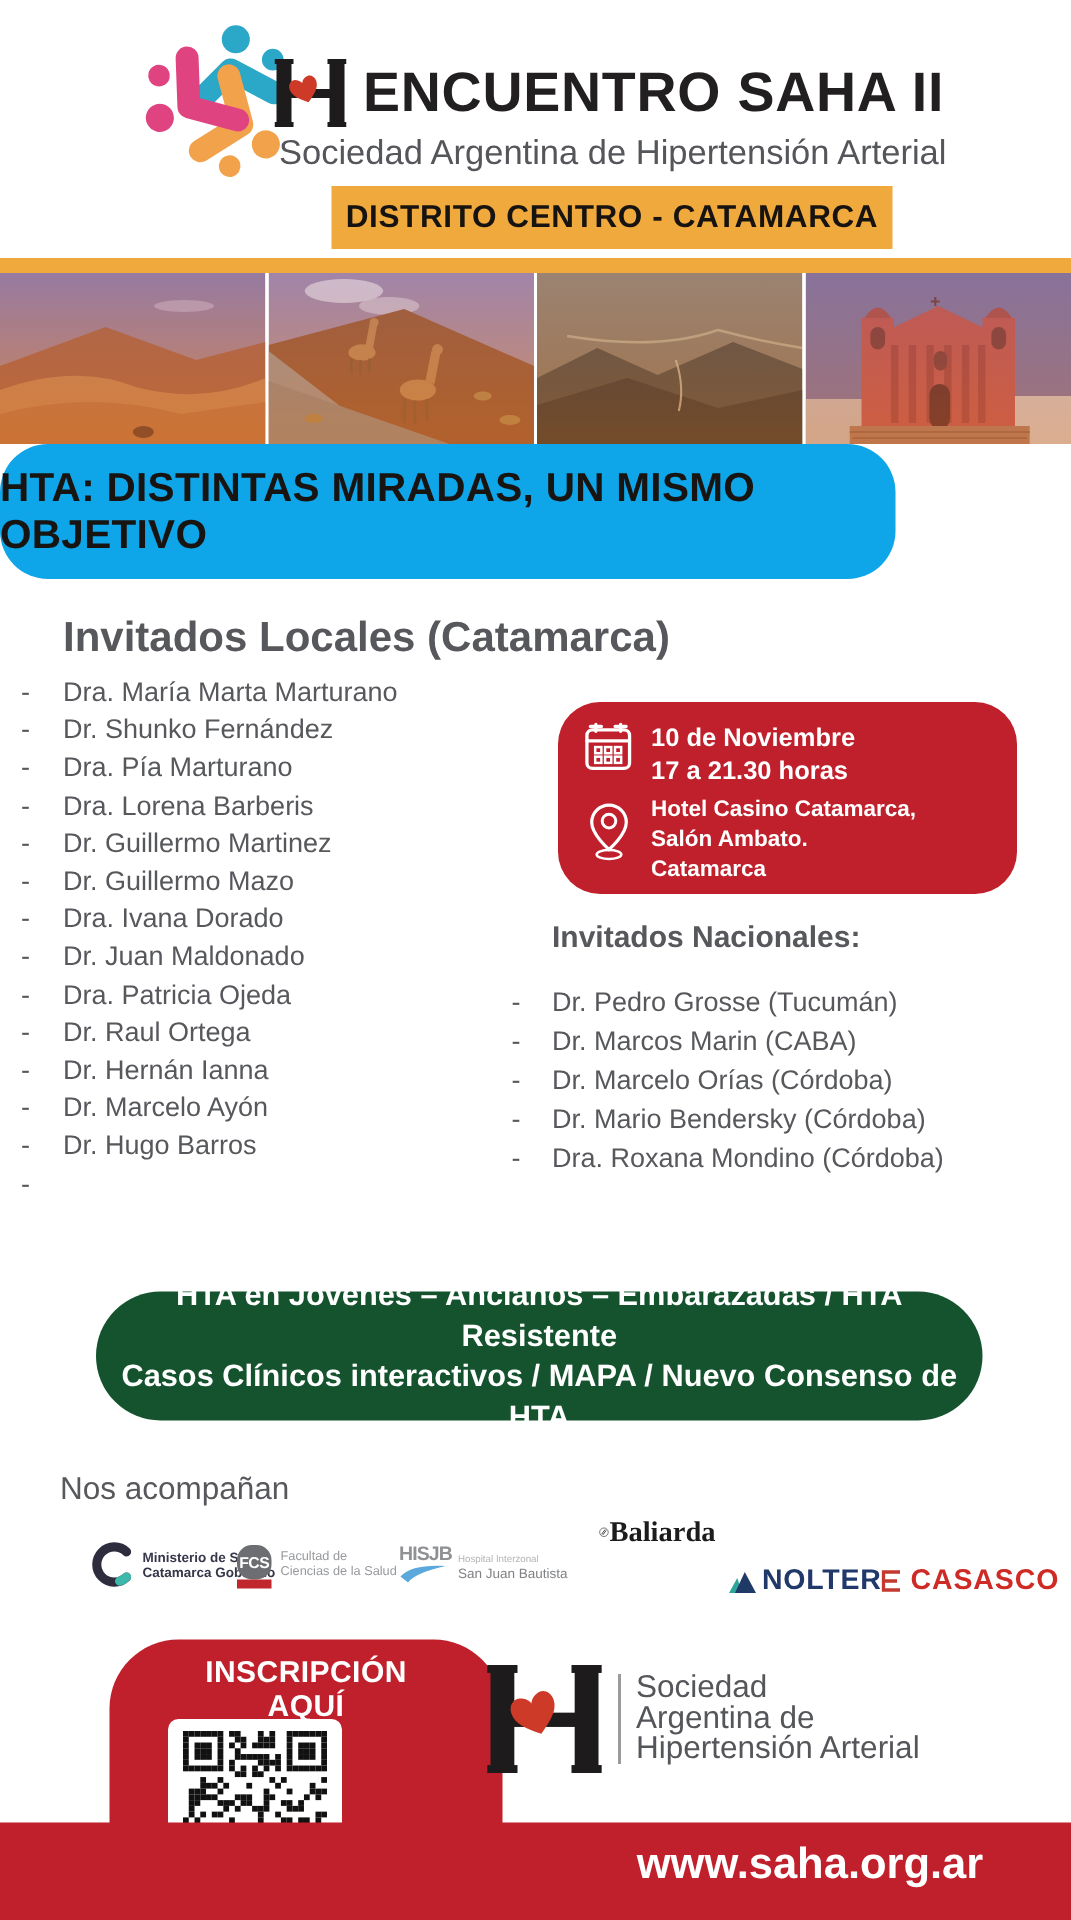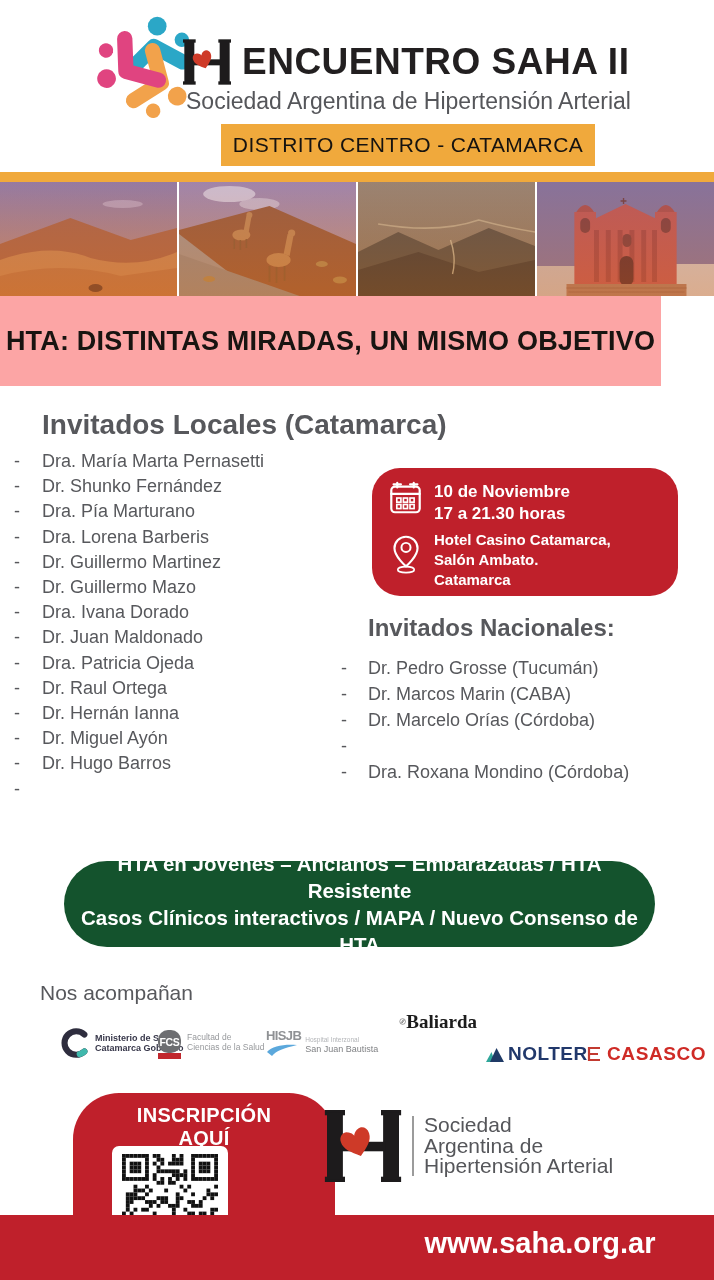--- a/index.html
+++ b/index.html
@@ -6,53 +6,53 @@
   body { background:#e9e9e9; font-family:"Liberation Sans", sans-serif; }
   .poster { position:relative; width:714px; height:1280px; margin:0 auto; background:#ffffff; overflow:hidden; }
 
   
   .people-logo { position:absolute; left:96px; top:12px; width:102px; height:110px; }
   .title-row { position:absolute; left:183px; top:34px; height:56px; display:flex; align-items:center; }
   .h-logo-sm { width:48px; height:54px; }
   .title-text { margin-left:11px; font-size:37px; font-weight:bold; color:#221f20; letter-spacing:.5px; white-space:nowrap; }
   .subtitle { position:absolute; left:186px; top:88px; font-size:23px; color:#55565a; white-space:nowrap; }
   .district-badge { position:absolute; left:221px; top:124px; width:374px; height:42px; background:#F0A93C;
-    display:flex; align-items:center; justify-content:center; font-size:21px; font-weight:normal; color:#161310; letter-spacing:.4px; }
+    display:flex; align-items:center; justify-content:center; font-size:21px; font-weight:bold; color:#161310; letter-spacing:.4px; }
 
   
   .hero-strip-top { position:absolute; left:0; top:172px; width:714px; height:10px; background:#F0A93C; }
   .hero { position:absolute; left:0; top:182px; width:714px; height:114px; display:flex; gap:2px; }
   .photo { flex:1; position:relative; overflow:hidden; }
   .photo svg { width:100%; height:100%; display:block; }
   .photo::after { content:""; position:absolute; inset:0;
     background:linear-gradient(180deg, rgba(150,105,155,.22), rgba(224,110,42,.33)); }
 
   
-  .tagline { position:absolute; left:0; top:296px; width:661px; height:90px; background:#fca5a5;
-    display:flex; align-items:center; justify-content:center; }
+  .tagline { position:absolute; left:0; top:296px; width:597px; height:90px; background:#0ea5e9;
+    display:flex; align-items:center; justify-content:center;border-radius:32px; }
   .tagline span { font-size:27px; font-weight:800; color:#181411; letter-spacing:.2px; }
 
   
   .local-heading { position:absolute; left:42px; top:409px; font-size:28px; font-weight:bold; color:#57585c; }
   .guest-list { position:absolute; }
   .local-list { left:14px; top:449px; }
   .national-list { left:341px; top:655px; }
   .list-row { display:flex; align-items:center; height:25.2px; font-size:18px; color:#57585c; }
   .national-list .list-row { height:26px; }
   .dash { width:28px; color:#57585c; }
   .national-list .dash { width:27px; }
 
   
   .event-box { position:absolute; left:372px; top:468px; width:306px; height:128px; background:#BF202B; border-radius:28px; }
   .ev-cal-icon { position:absolute; left:17px; top:13px; width:33px; height:35px; }
   .ev-date { position:absolute; left:62px; top:13px; color:#fff; font-weight:bold; font-size:17px; line-height:22px; }
   .ev-pin-icon { position:absolute; left:20px; top:62px; width:28px; height:48px; }
   .ev-venue { position:absolute; left:62px; top:62px; color:#fff; font-weight:bold; font-size:15px; line-height:20px; }
 
-  .national-heading { position:absolute; left:368px; top:614px; font-size:24px; font-weight:bold; color:#57585c;text-align:center; }
+  .national-heading { position:absolute; left:368px; top:614px; font-size:20px; font-weight:bold; color:#57585c;text-align:center; }
 
   
   .topics { position:absolute; left:64px; top:861px; width:591px; height:86px; background:#14532d; border-radius:43px;
     display:flex; flex-direction:column; align-items:flex-start; justify-content:center; }
   .topics div { color:#fff; font-weight:bold; font-size:20.5px; line-height:27px; text-align:center; }
 
   
   .sponsors-heading { position:absolute; left:40px; top:981px; font-size:21px; color:#57585c; }
   .sp { position:absolute; display:flex; align-items:center; }
   .sp-min { left:60px; top:1028px; }
@@ -232,21 +232,21 @@
   </div>
 
   <div class="tagline">
     <span>HTA: DISTINTAS MIRADAS, UN MISMO OBJETIVO</span>
   </div>
 
   <div class="local-heading">Invitados Locales (Catamarca)</div>
   <div class="guest-list local-list">
       <div class="list-row">
         <span class="dash">-</span>
-        <span>Dra. María Marta Pernasetti</span>
+        <span>Dra. María Marta Marturano</span>
       </div>
       <div class="list-row">
         <span class="dash">-</span>
         <span>Dr. Shunko Fernández</span>
       </div>
       <div class="list-row">
         <span class="dash">-</span>
         <span>Dra. Pía Marturano</span>
       </div>
       <div class="list-row">
@@ -276,21 +276,21 @@
       <div class="list-row">
         <span class="dash">-</span>
         <span>Dr. Raul Ortega</span>
       </div>
       <div class="list-row">
         <span class="dash">-</span>
         <span>Dr. Hernán Ianna</span>
       </div>
       <div class="list-row">
         <span class="dash">-</span>
-        <span>Dr. Miguel Ayón</span>
+        <span>Dr. Marcelo Ayón</span>
       </div>
       <div class="list-row">
         <span class="dash">-</span>
         <span>Dr. Hugo Barros</span>
       </div>
       <div class="list-row">
         <span class="dash">-</span>
       </div>
     </div>
 
@@ -337,20 +337,21 @@
       <div class="list-row">
         <span class="dash">-</span>
         <span>Dr. Marcos Marin (CABA)</span>
       </div>
       <div class="list-row">
         <span class="dash">-</span>
         <span>Dr. Marcelo Orías (Córdoba)</span>
       </div>
       <div class="list-row">
         <span class="dash">-</span>
+        <span>Dr. Mario Bendersky (Córdoba)</span>
       </div>
       <div class="list-row">
         <span class="dash">-</span>
         <span>Dra. Roxana Mondino (Córdoba)</span>
       </div>
     </div>
 
   <div class="topics">
     <div>HTA en Jóvenes – Ancianos – Embarazadas / HTA Resistente</div>
     <div>Casos Clínicos interactivos / MAPA / Nuevo Consenso de HTA</div>

